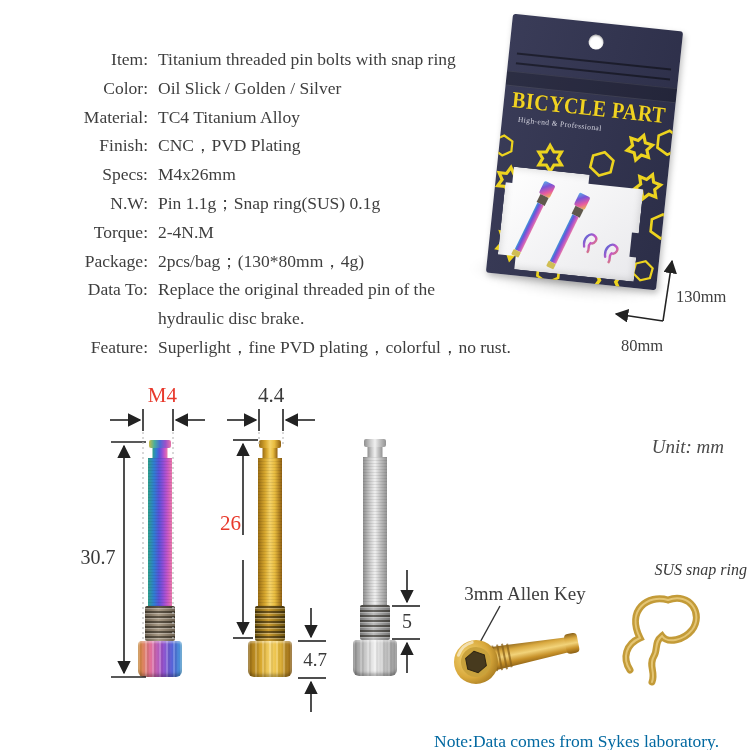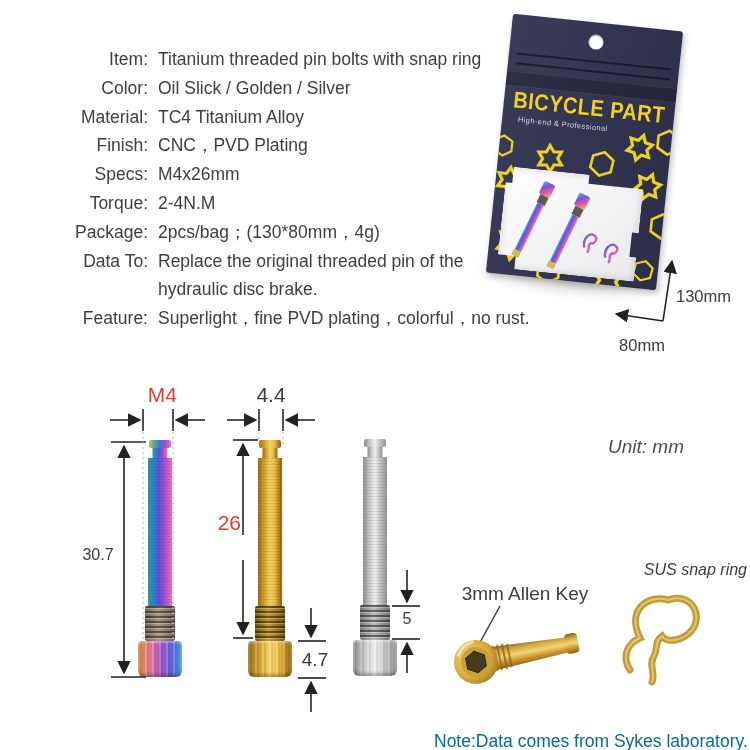--- a/index.html
+++ b/index.html
@@ -1,17 +1,17 @@
 <!DOCTYPE html>
 <html><head>
 <meta charset="utf-8">
 <style>
   html,body{margin:0;padding:0;background:#fff;}
   .canvas{position:relative;width:750px;height:750px;background:#fff;overflow:hidden;
-          font-family:Liberation Sans, sans-serif;color:#3e3e3e;}
+          font-family:Liberation Serif, serif;color:#3e3e3e;}
 
   
   .spec-table{position:absolute;left:0;top:45px;width:620px;font-size:17.5px;}
   .spec-row{display:flex;line-height:28.8px;}
   .spec-label{width:148px;text-align:right;flex:0 0 148px;}
   .spec-sep{width:10px;flex:0 0 10px;}
   .spec-value{white-space:nowrap;}
 
   
   .bag-shadow{position:absolute;left:468px;top:258px;width:205px;height:40px;
@@ -70,29 +70,29 @@
         --spring-g:linear-gradient(90deg,#6e5410,#c89a30 45%,#6e5410);
         --head-g:linear-gradient(90deg,#9a6d14,#d9a92f 30%,#f4d269 50%,#e8bc3f 70%,#8f5f10);}
   .silver{--tip-g:linear-gradient(90deg,#8f8f8f,#cdcdcd 30%,#f0f0f0 50%,#c6c6c6 70%,#939393);
         --shaft-g:linear-gradient(90deg,#8f8f8f,#cdcdcd 30%,#f0f0f0 50%,#c6c6c6 70%,#939393);
         --spring-g:linear-gradient(90deg,#767676,#bdbdbd 45%,#767676);
         --head-g:linear-gradient(90deg,#8f8f8f,#cdcdcd 30%,#f0f0f0 50%,#c6c6c6 70%,#939393);}
   .bolt-oil{left:138px;top:440px;} .bolt-gold{left:248px;top:440px;} .bolt-silver{left:353px;top:439px;}
 
   .overlay{position:absolute;left:0;top:0;pointer-events:none;}
 
-  .dim-text{position:absolute;text-align:center;font-size:16px;color:#3a3a3a;}
+  .dim-text{position:absolute;text-align:center;font-size:20px;color:#3a3a3a;}
   .red{color:#e8392c;text-align:right;}
   .lbl-m4{left:141px;top:383px;width:36px;font-size:21px;}
   .lbl-28{left:251px;top:383px;width:40px;font-size:21px;}
   .lbl-307{left:70px;top:546px;width:56px;}
   .lbl-26{left:213px;top:511px;width:28px;font-size:21px;}
   .lbl-47{left:295px;top:649px;width:40px;font-size:19px;}
   .lbl-5{left:395px;top:610px;width:24px;}
-  .unit-note{position:absolute;left:608px;top:436px;width:116px;text-align:left;
+  .unit-note{position:absolute;left:608px;top:436px;width:116px;text-align:right;
     font-style:italic;font-size:19px;color:#4b4b4b;}
   .allen-label{position:absolute;left:450px;top:583px;width:150px;text-align:center;font-size:19px;}
   .sus-label{position:absolute;left:597px;top:561px;width:150px;text-align:right;
     font-style:italic;font-size:16px;color:#3a3a3a;}
   .note-text{position:absolute;left:434px;top:731px;font-size:17.5px;color:#0369a1;}
   .allen-svg{position:absolute;left:440px;top:608px;}
   .ring-svg{position:absolute;left:618px;top:592px;}
 </style>
 </head>
 <body>
@@ -117,20 +117,25 @@
     </div>
     <div class="spec-row">
       <div class="spec-label">Finish:</div>
         <div class="spec-sep"></div>
       <div class="spec-value">CNC，PVD Plating</div>
     </div>
     <div class="spec-row">
       <div class="spec-label">Specs:</div>
         <div class="spec-sep"></div>
       <div class="spec-value">M4x26mm</div>
+    </div>
+    <div class="spec-row">
+      <div class="spec-label">N.W:</div>
+        <div class="spec-sep"></div>
+      <div class="spec-value">Pin 1.1g；Snap ring(SUS) 0.1g</div>
     </div>
     <div class="spec-row">
       <div class="spec-label">Torque:</div>
         <div class="spec-sep"></div>
       <div class="spec-value">2-4N.M</div>
     </div>
     <div class="spec-row">
       <div class="spec-label">Package:</div>
         <div class="spec-sep"></div>
       <div class="spec-value">2pcs/bag；(130*80mm，4g)</div>

